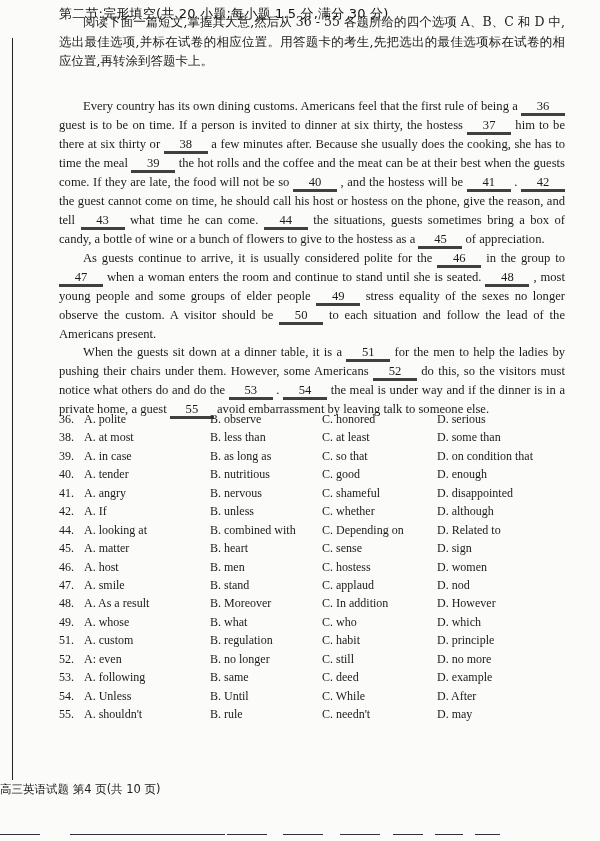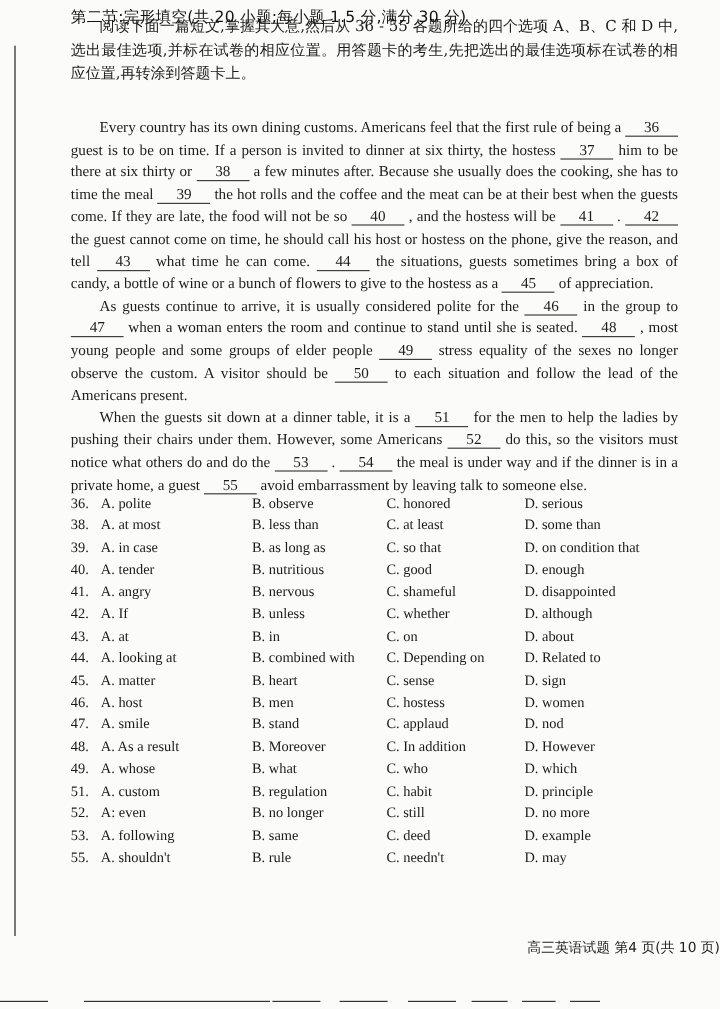--- a/index.html
+++ b/index.html
@@ -24,39 +24,39 @@
     font-family: "DejaVu Serif", serif; color: #1b1b1b;
     text-align: justify;
   }
   .passage {
     position: absolute; left: 59px; top: 97px; width: 506px;
     font-size: 12.6px; line-height: 18.6px;
     text-align: justify; color: #1b1b1b;
   }
   .passage p { margin: 0; text-indent: 24px; }
   .blank {
-    display: inline-block; border-bottom: 1px solid #404040;
+    display: inline-block; border-bottom: 3px solid #404040;
     min-width: 40px; text-align: center; line-height: 14px;
     text-indent: 0; padding: 0 2px;
   }
   .options {
     position: absolute; left: 59px; top: 410px; width: 520px;
   }
   .opt-row {
     position: relative; height: 18.45px; font-size: 12px; line-height: 18px;
   }
   .opt-row span { position: absolute; white-space: nowrap; }
   .qnum { left: 0; }
   .a { left: 25px; }
   .b { left: 151px; }
   .c { left: 263px; }
   .d { left: 378px; }
   .footer {
     position: absolute; left: 0; width: 600px; top: 782px;
-    text-align: right; font-size: 11.5px;
+    text-align: left; font-size: 11.5px;
     font-family: "DejaVu Sans", sans-serif; color: #222;
   }
   .cut-line {
     position: absolute; top: 834px; height: 1px; background: #333;
   }
 </style>
 </head>
 <body>
 
 <div class="left-rule"></div>
@@ -108,27 +108,20 @@
       <span class="d">D.  disappointed</span>
     </div>
     <div class="opt-row">
       <span class="qnum">42.</span>
       <span class="a">A.  If</span>
       <span class="b">B.  unless</span>
       <span class="c">C.  whether</span>
       <span class="d">D.  although</span>
     </div>
     <div class="opt-row">
-      <span class="qnum">43.</span>
-      <span class="a">A.  at</span>
-      <span class="b">B.  in</span>
-      <span class="c">C.  on</span>
-      <span class="d">D.  about</span>
-    </div>
-    <div class="opt-row">
       <span class="qnum">44.</span>
       <span class="a">A.  looking at</span>
       <span class="b">B.  combined with</span>
       <span class="c">C.  Depending on</span>
       <span class="d">D.  Related to</span>
     </div>
     <div class="opt-row">
       <span class="qnum">45.</span>
       <span class="a">A.  matter</span>
       <span class="b">B.  heart</span>
@@ -176,20 +169,27 @@
       <span class="b">B.  no longer</span>
       <span class="c">C.  still</span>
       <span class="d">D.  no more</span>
     </div>
     <div class="opt-row">
       <span class="qnum">53.</span>
       <span class="a">A.  following</span>
       <span class="b">B.  same</span>
       <span class="c">C.  deed</span>
       <span class="d">D.  example</span>
+    </div>
+    <div class="opt-row">
+      <span class="qnum">54.</span>
+      <span class="a">A. Unless</span>
+      <span class="b">B.  Until</span>
+      <span class="c">C.  While</span>
+      <span class="d">D.  After</span>
     </div>
     <div class="opt-row">
       <span class="qnum">55.</span>
       <span class="a">A.  shouldn't</span>
       <span class="b">B.  rule</span>
       <span class="c">C.  needn't</span>
       <span class="d">D.  may</span>
     </div>
   </div>
 

